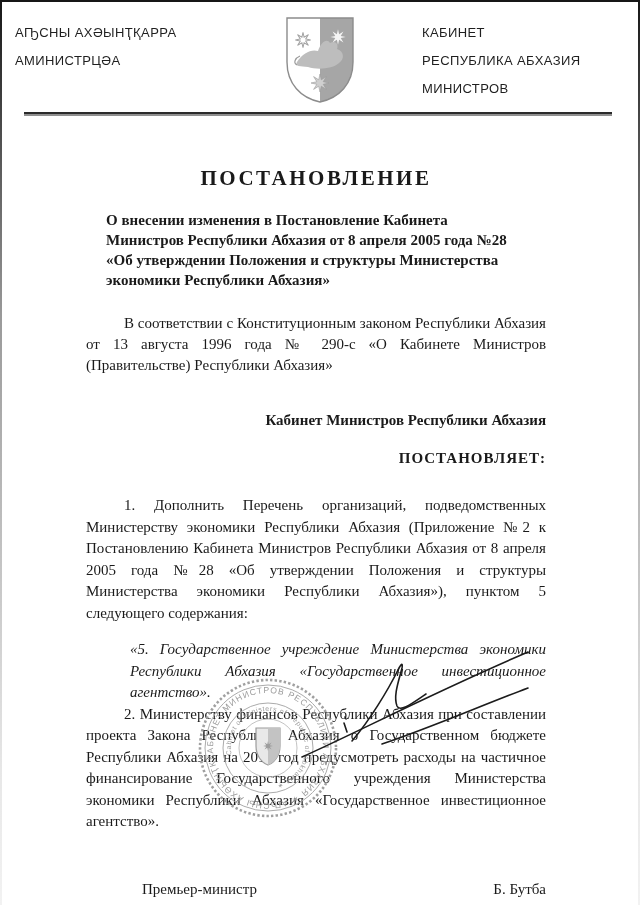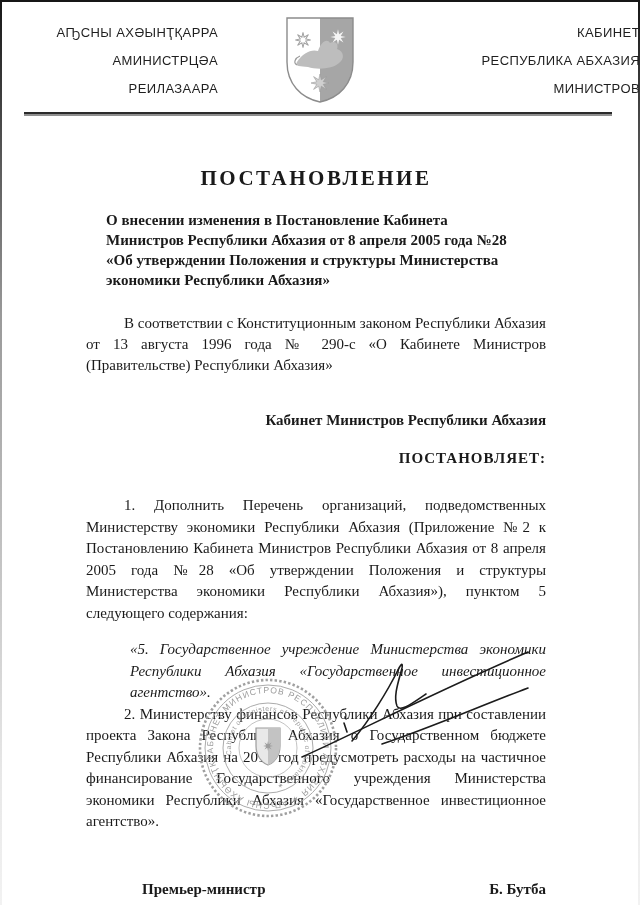--- a/index.html
+++ b/index.html
@@ -12,62 +12,61 @@
   
   .edge-top { position:absolute; top:0; left:0; right:0; height:2px; background:#161616; }
   .edge-left, .edge-right { position:absolute; top:0; bottom:0; width:2px;
     background:linear-gradient(#161616, #9a9a9a 35%, #e7e7e7 85%, #f2f2f2); }
   .edge-left { left:0; } .edge-right { right:0; }
 
   
   .letterhead { position:absolute; top:26px; left:0; right:0; display:flex;
     justify-content:space-between; font-family:"Liberation Sans", sans-serif;
     font-size:13px; letter-spacing:.4px; color:#1f1f1f; }
-  .lh-col { width:218px; text-align:right; }
+  .lh-col { width:218px; text-align:left;margin-left:15px; }
   .lh-col .lh-line { line-height:14px; margin-bottom:14px; white-space:nowrap; }
   .emblem { position:absolute; left:50%; top:12px; transform:translateX(-50%); }
 
   .rule { position:absolute; top:112px; left:24px; right:28px; height:3px;
     border-top:2px solid #2a2a2a; border-bottom:2px solid #8f8f8f; }
 
   
   .content { position:absolute; top:0; left:0; right:0; padding:166px 94px 0 86px;
     font-size:15px; }
   .doc-title { text-align:center; font-weight:bold; font-size:21px; letter-spacing:2.5px; }
   .doc-subject { margin:19px 20px 0; text-align:left; font-weight:bold; line-height:20px; }
   .preamble { margin-top:23px; text-align:justify; text-indent:38px; line-height:21px; }
   .org-line { margin-top:36px; text-align:right; font-weight:bold; }
   .resolves-line { margin-top:21px; text-align:right; font-weight:bold; letter-spacing:1px; }
   .decree-item { margin-top:28px; text-align:justify; text-indent:38px; line-height:21.5px; }
   .decree-quote { margin-left:44px; text-align:justify; line-height:21.5px;font-style:italic; }
   .decree-item.second { margin-top:0; }
 
   
   .sig-row { margin-top:48px; padding-left:56px; display:flex;
-    justify-content:space-between; font-weight:bold; }
+    justify-content:space-between; font-weight:normal; }
   .sig-meta { margin-top:14px; padding-left:56px; }
   .sig-meta div { line-height:27.5px; }
 
   .seal { position:absolute; left:196px; top:676px; z-index:3; }
   .autograph { position:absolute; left:278px; top:638px; z-index:4; }
 </style>
 </head>
 <body>
 
 <div class="page">
 
   <div class="edge-top"></div>
   <div class="edge-left"></div>
   <div class="edge-right"></div>
 
   <div class="letterhead">
     <div class="lh-col">
       <div class="lh-line">АҦСНЫ АХӘЫНҬҚАРРА</div>
       <div class="lh-line">АМИНИСТРЦӘА</div>
-      <div class="lh-line">РЕИЛАЗААРА</div>
     </div>
     <div class="lh-col">
       <div class="lh-line">КАБИНЕТ</div>
       <div class="lh-line">РЕСПУБЛИКА АБХАЗИЯ</div>
       <div class="lh-line">МИНИСТРОВ</div>
     </div>
   </div>
 
   <svg class="emblem" width="78" height="94" viewBox="0 0 78 94">
     <defs>

